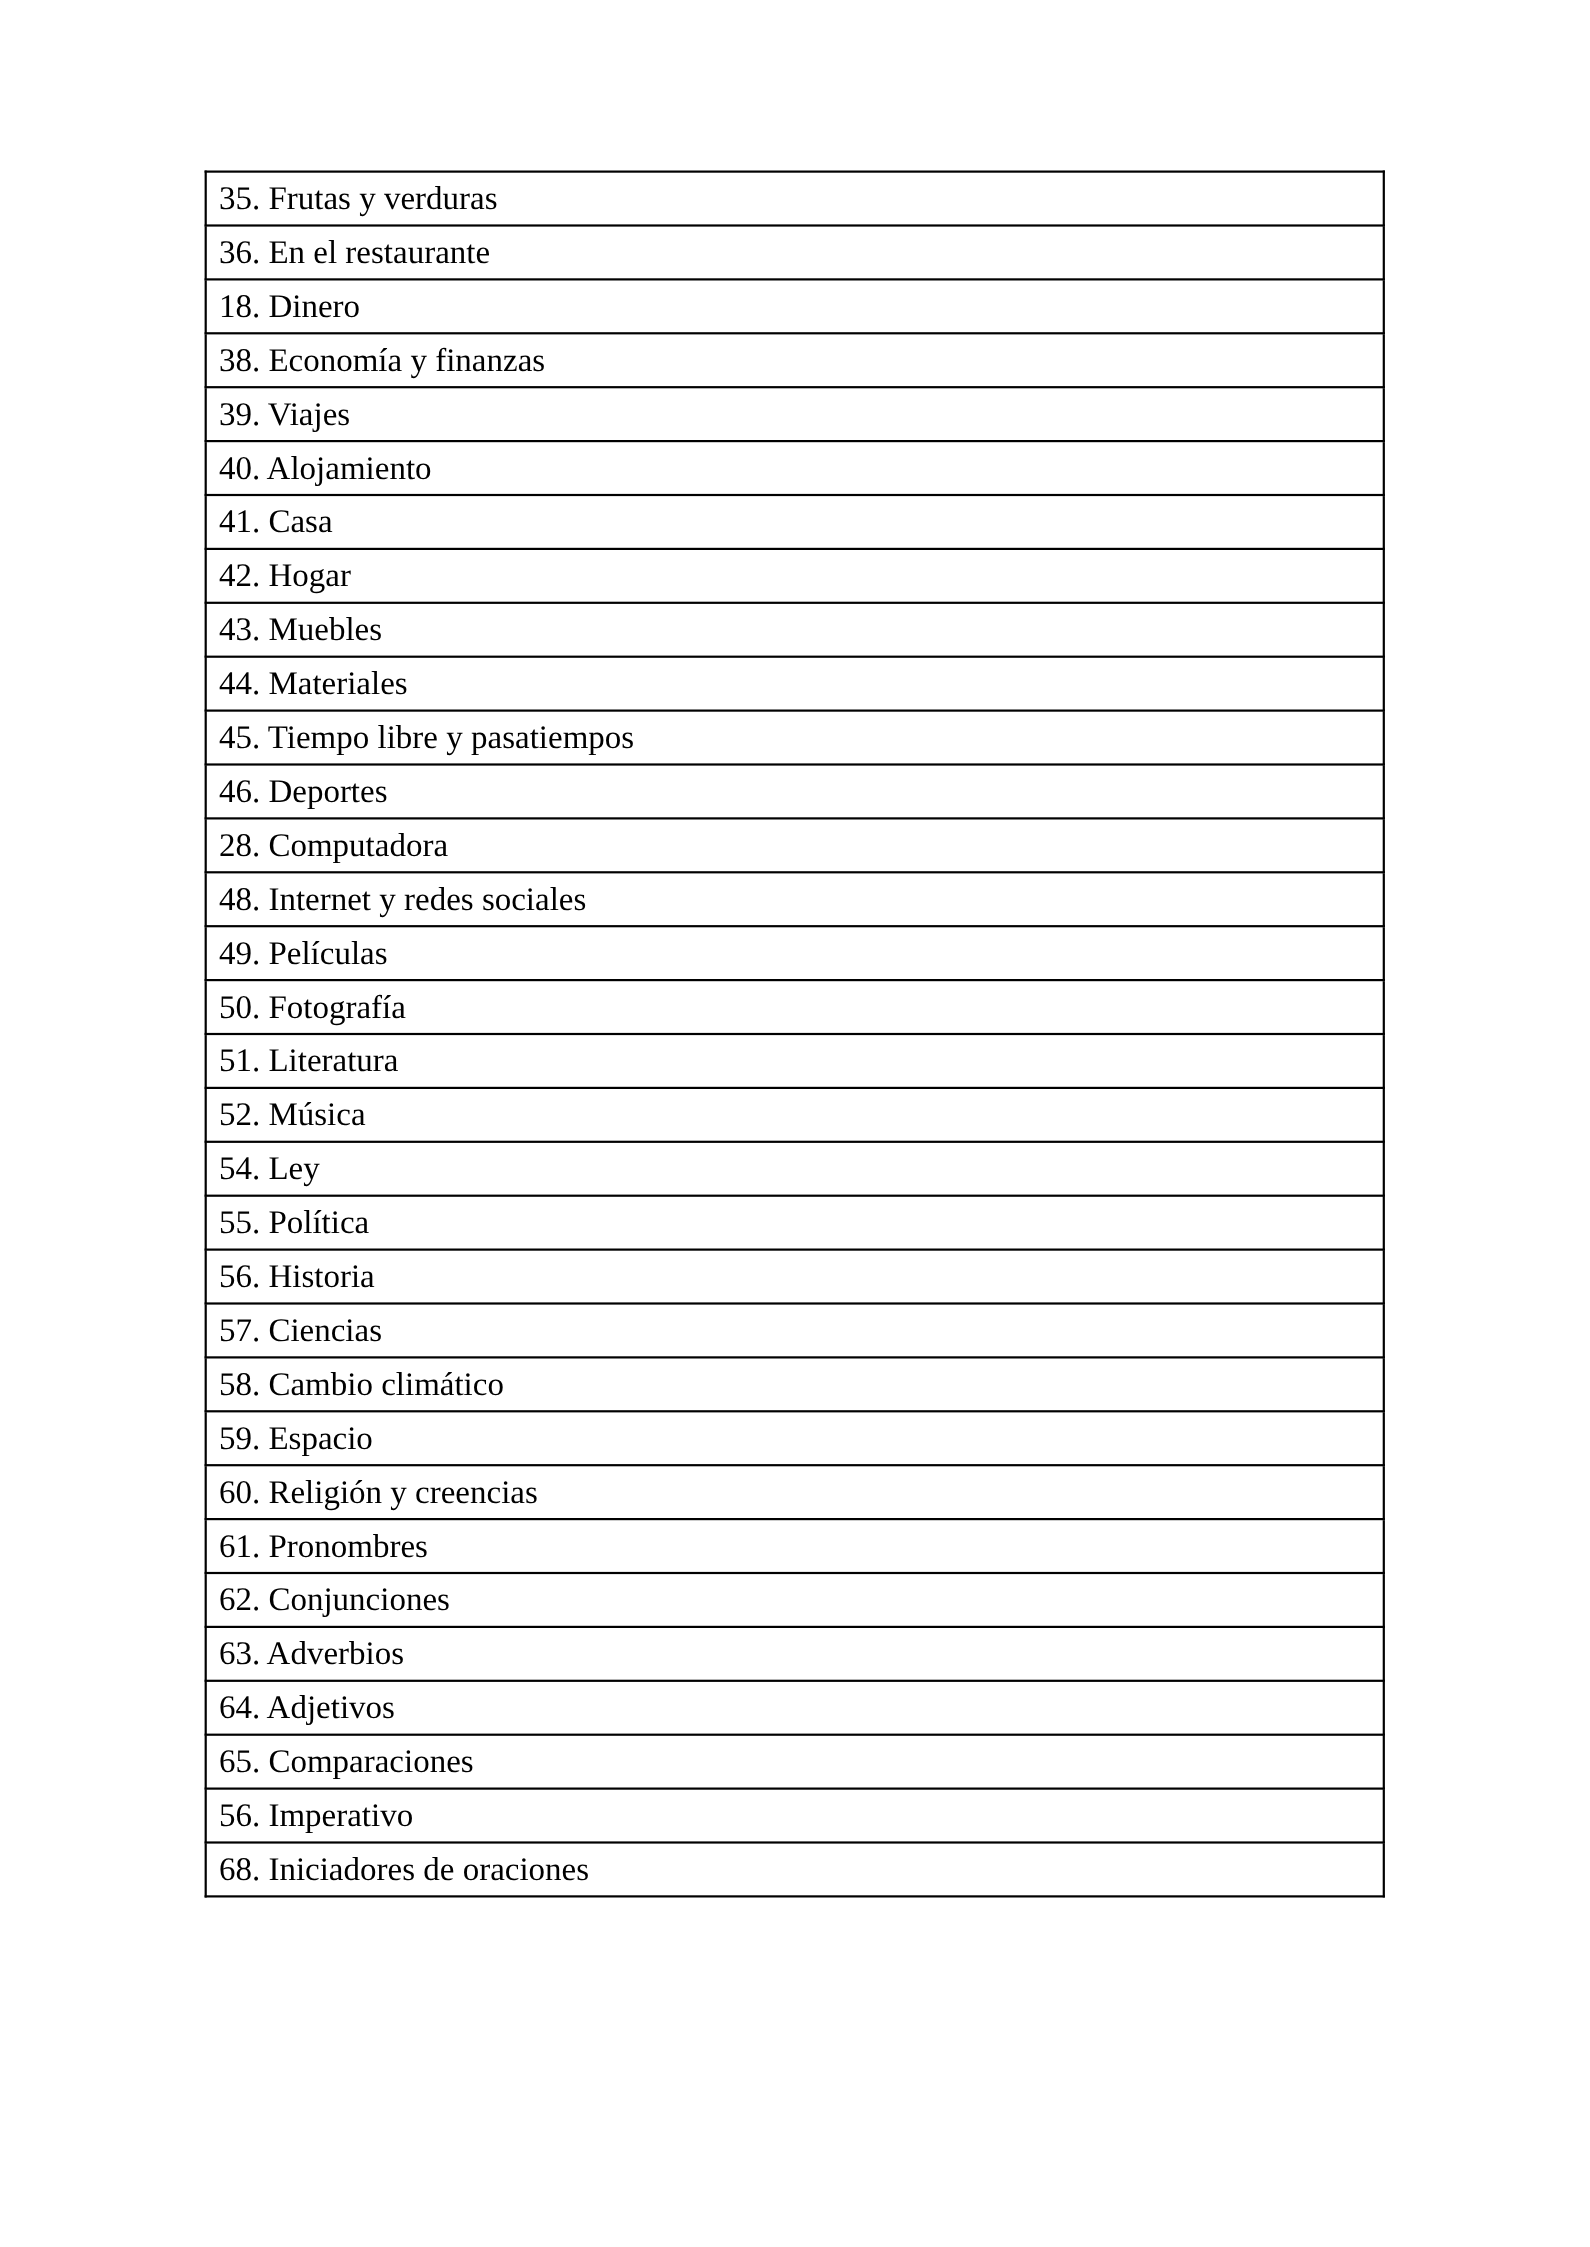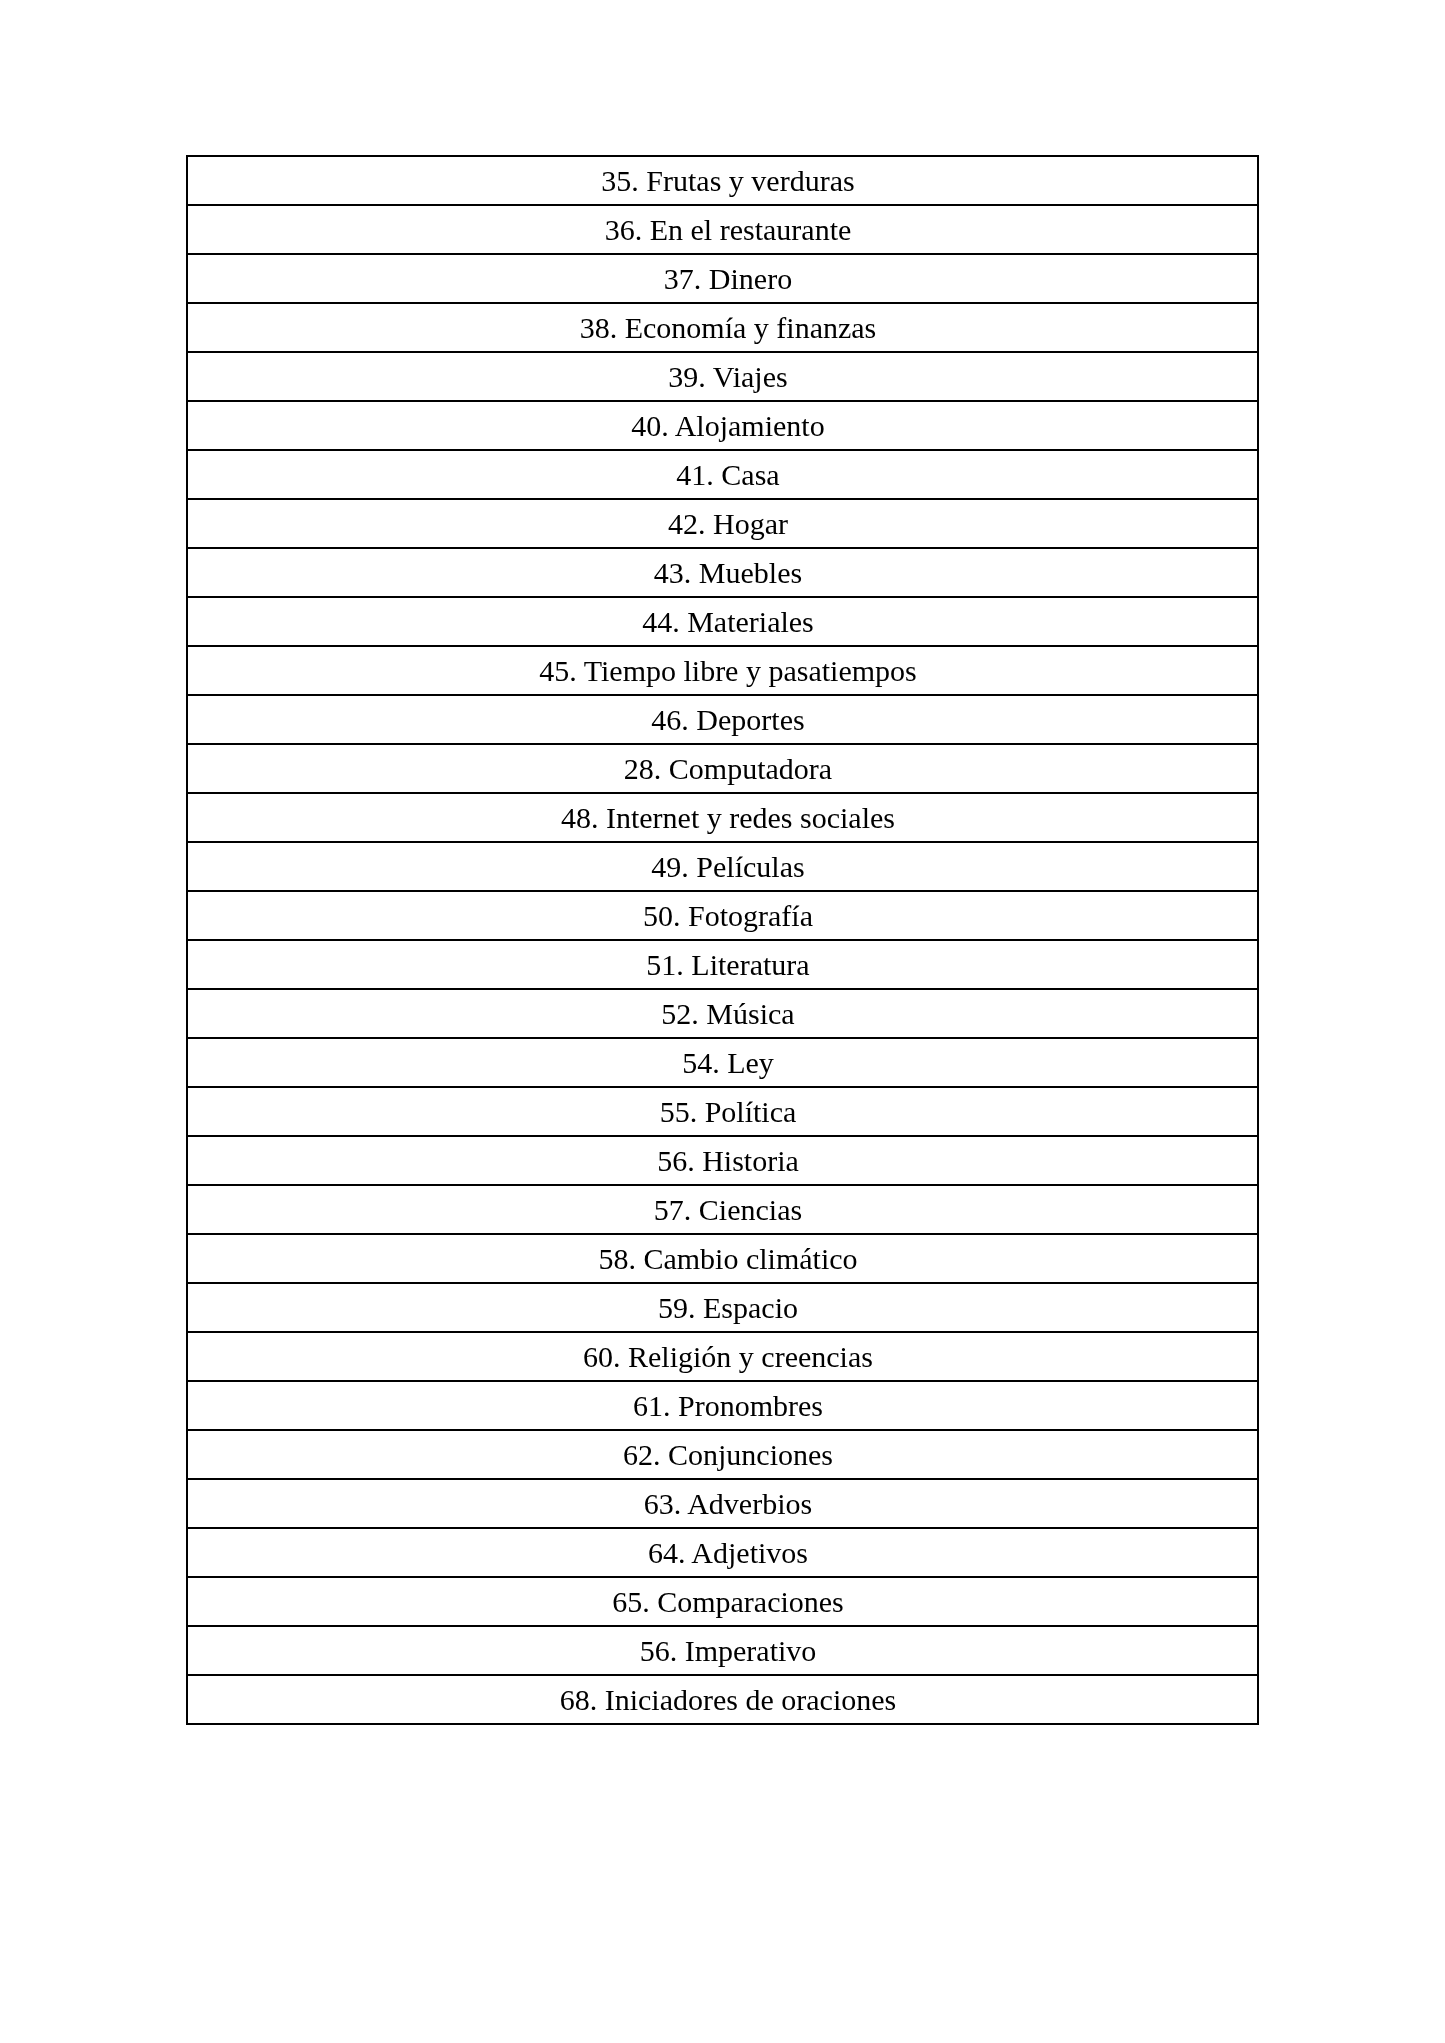--- a/index.html
+++ b/index.html
@@ -33,37 +33,36 @@
   .toc-table td {
     border: 2px solid #000000;
     height: 47px;
     padding: 0 0 0 11px;
     font-size: 30px;
     line-height: 47px;
     font-family: "Liberation Serif", serif;
     white-space: nowrap;
     overflow: hidden;
     vertical-align: middle;
-    text-align: center;
   }
 </style>
 </head>
 <body>
 
 <div class="page">
   <table class="toc-table">
     <tbody>
       <tr>
           <td>35. Frutas y verduras</td>
         </tr>
       <tr>
           <td>36. En el restaurante</td>
         </tr>
       <tr>
-          <td>37. Dinero</td>
+          <td>18. Dinero</td>
         </tr>
       <tr>
           <td>38. Economía y finanzas</td>
         </tr>
       <tr>
           <td>39. Viajes</td>
         </tr>
       <tr>
           <td>40. Alojamiento</td>
         </tr>

